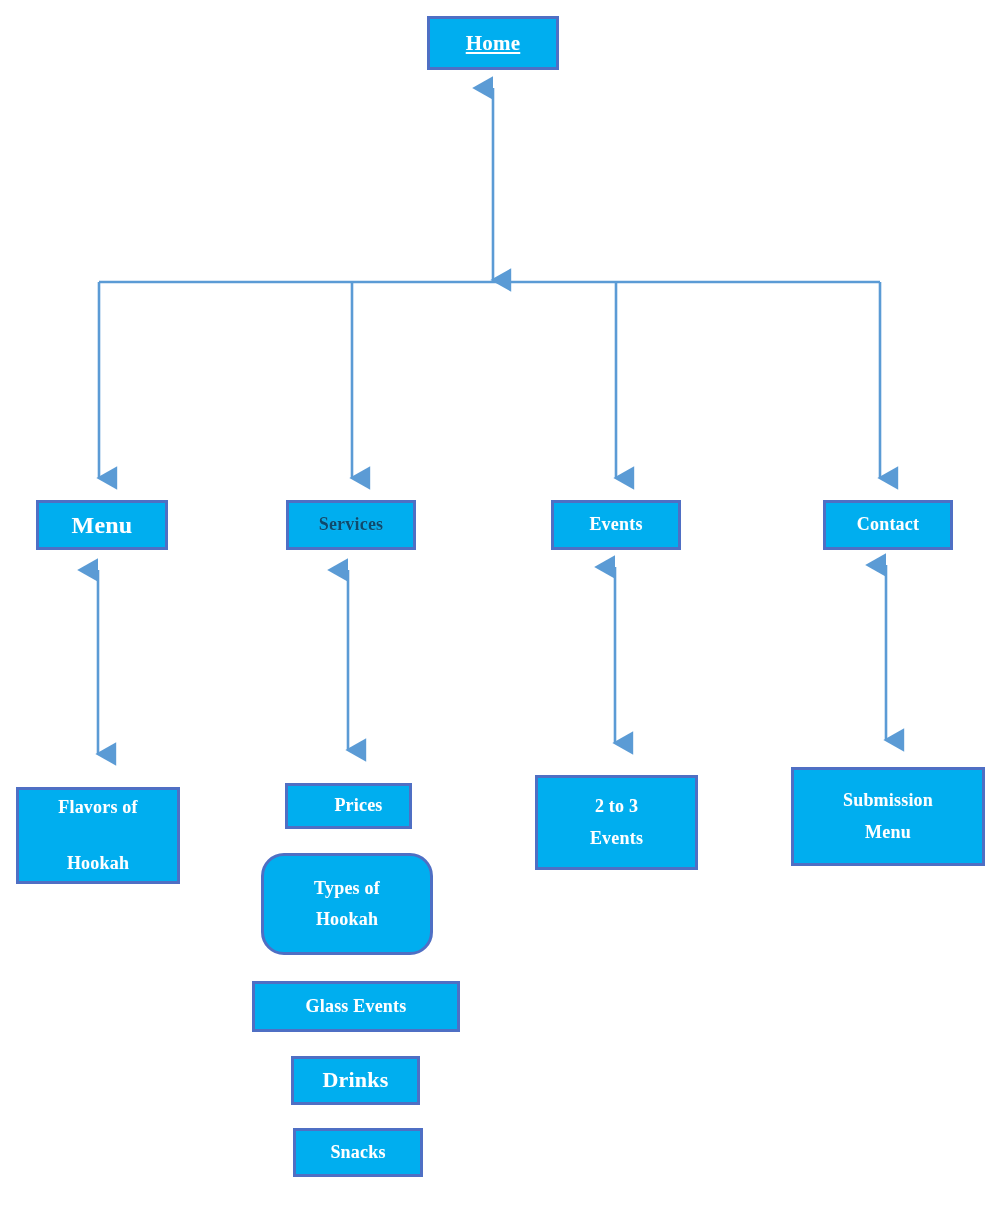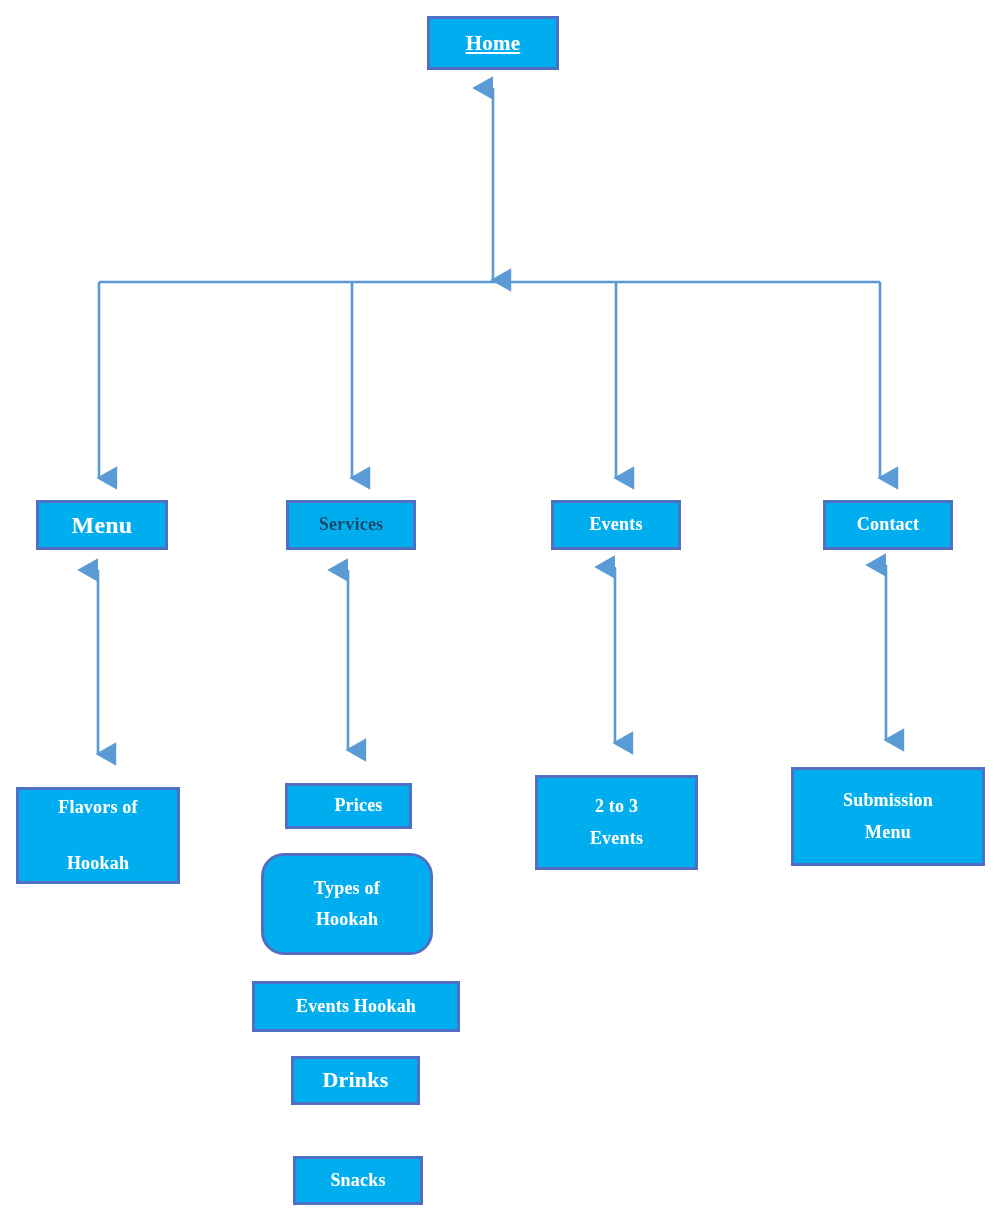--- a/index.html
+++ b/index.html
@@ -93,26 +93,26 @@
         <span class="line">Hookah</span>
       </div>
       <div class="node" style="left: 285px; top: 783px; width: 127px; height: 46px; font-size: 18px; background: rgb(0, 174, 239); border-color: rgb(79, 111, 196); color: rgb(255, 255, 255); padding-left: 20px;">
         <span class="line">Prices</span>
       </div>
       <div class="node" style="left: 261px; top: 853px; width: 172px; height: 102px; font-size: 18px; background: rgb(0, 174, 239); border-color: rgb(79, 111, 196); color: rgb(255, 255, 255); border-radius: 23px;">
         <span class="line">Types of</span>
         <span class="line">Hookah</span>
       </div>
       <div class="node" style="left: 252px; top: 981px; width: 208px; height: 51px; font-size: 18px; background: rgb(0, 174, 239); border-color: rgb(79, 111, 196); color: rgb(255, 255, 255);">
-        <span class="line">Events Hookah</span>
+        <span class="line">Glass Events</span>
       </div>
       <div class="node" style="left: 291px; top: 1056px; width: 129px; height: 49px; font-size: 22px; background: rgb(0, 174, 239); border-color: rgb(79, 111, 196); color: rgb(255, 255, 255);">
         <span class="line">Drinks</span>
       </div>
-      <div class="node" style="left: 293px; top: 1128px; width: 130px; height: 49px; font-size: 18px; background: rgb(0, 174, 239); border-color: rgb(79, 111, 196); color: rgb(255, 255, 255); margin-top: 28px;">
+      <div class="node" style="left: 293px; top: 1128px; width: 130px; height: 49px; font-size: 18px; background: rgb(0, 174, 239); border-color: rgb(79, 111, 196); color: rgb(255, 255, 255);">
         <span class="line">Snacks</span>
       </div>
       <div class="node" style="left: 535px; top: 775px; width: 163px; height: 95px; font-size: 18px; background: rgb(0, 174, 239); border-color: rgb(79, 111, 196); color: rgb(255, 255, 255);">
         <span class="line">2 to 3</span>
         <span class="line">Events</span>
       </div>
       <div class="node" style="left: 791px; top: 767px; width: 194px; height: 99px; font-size: 18px; background: rgb(0, 174, 239); border-color: rgb(79, 111, 196); color: rgb(255, 255, 255);">
         <span class="line">Submission</span>
         <span class="line">Menu</span>
       </div>

